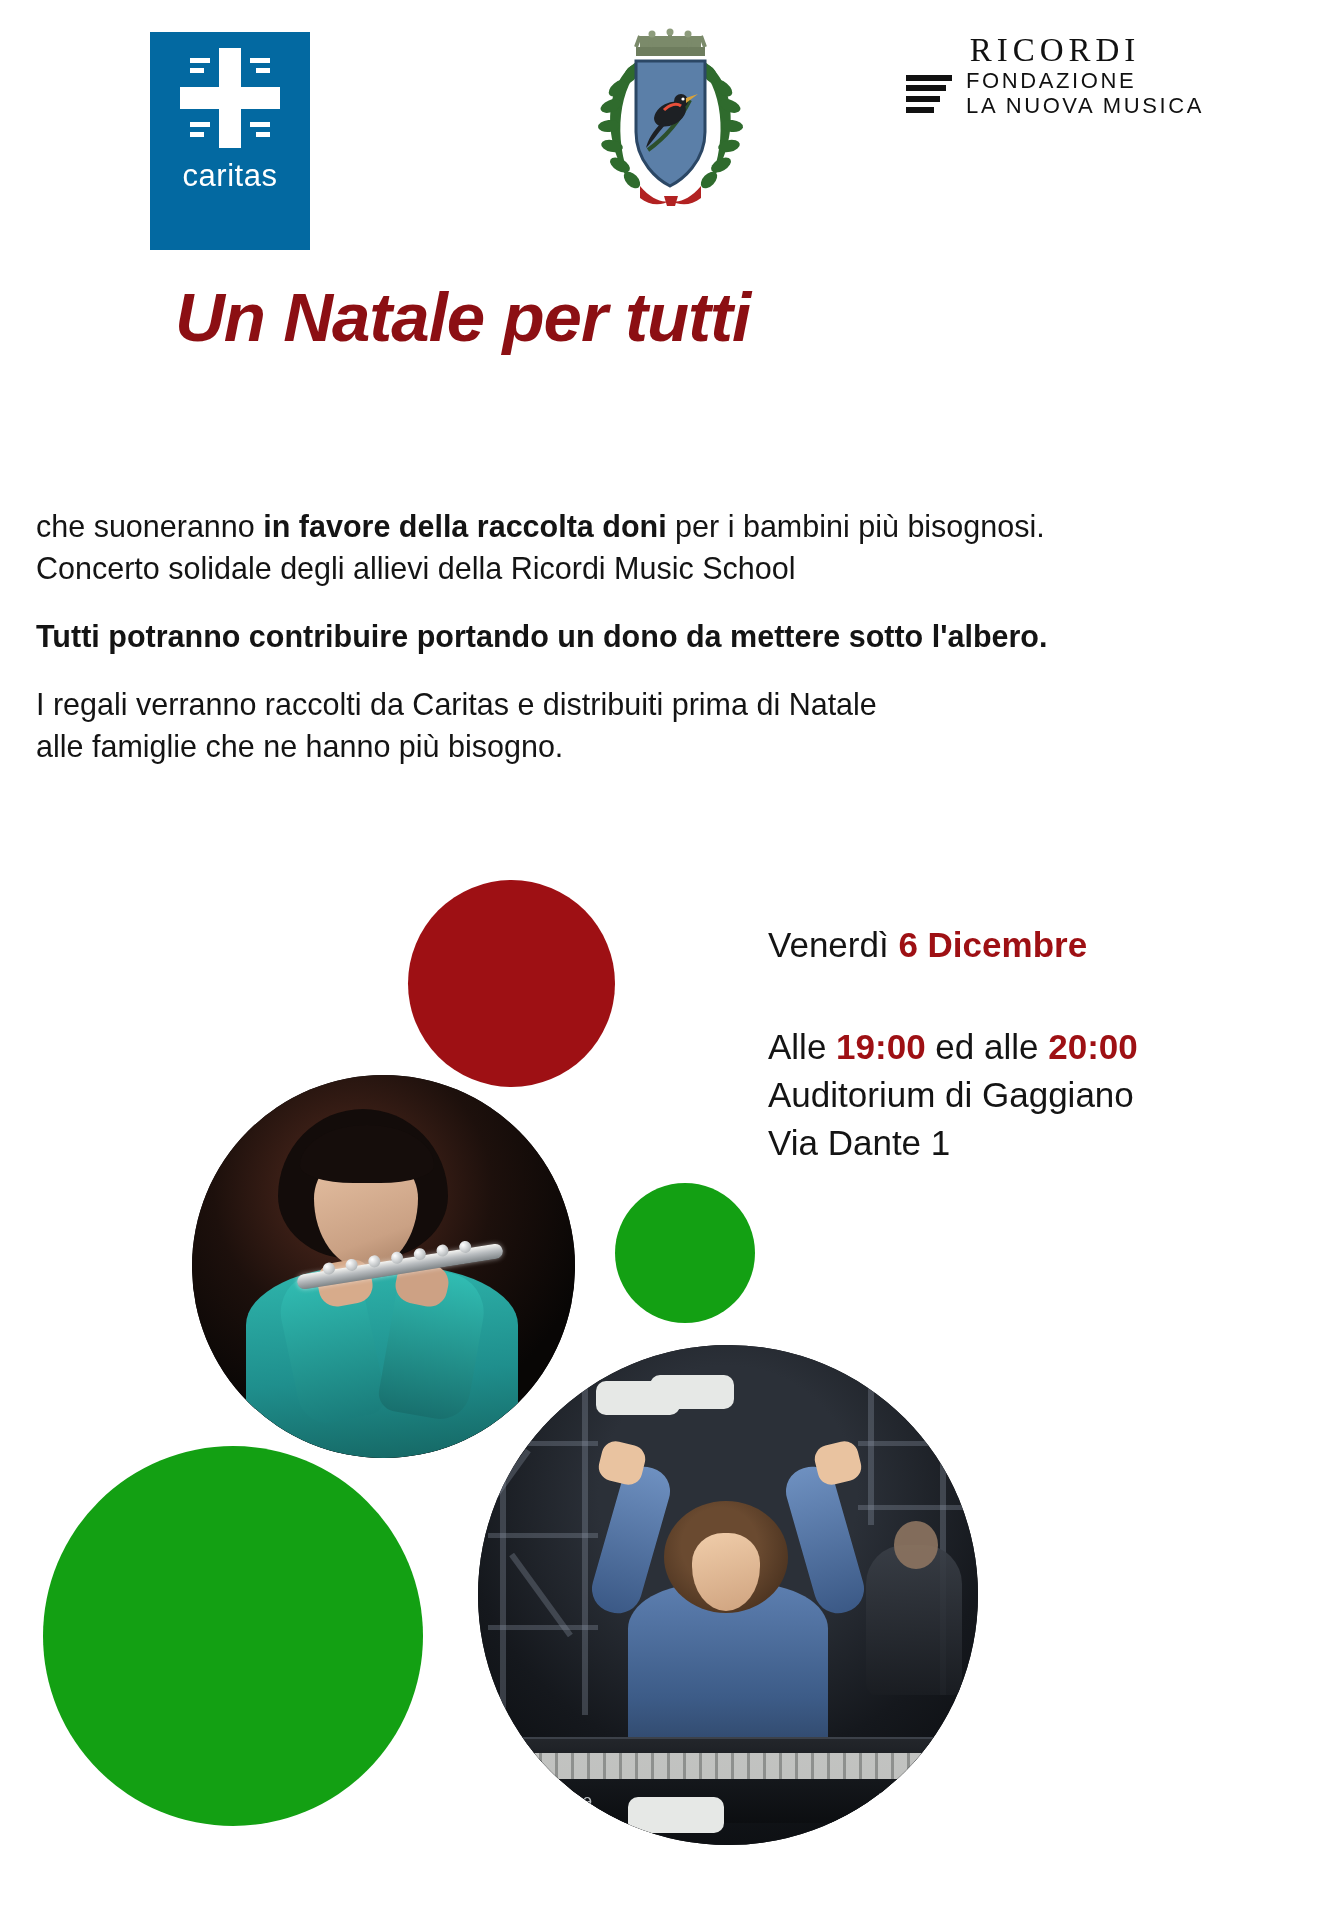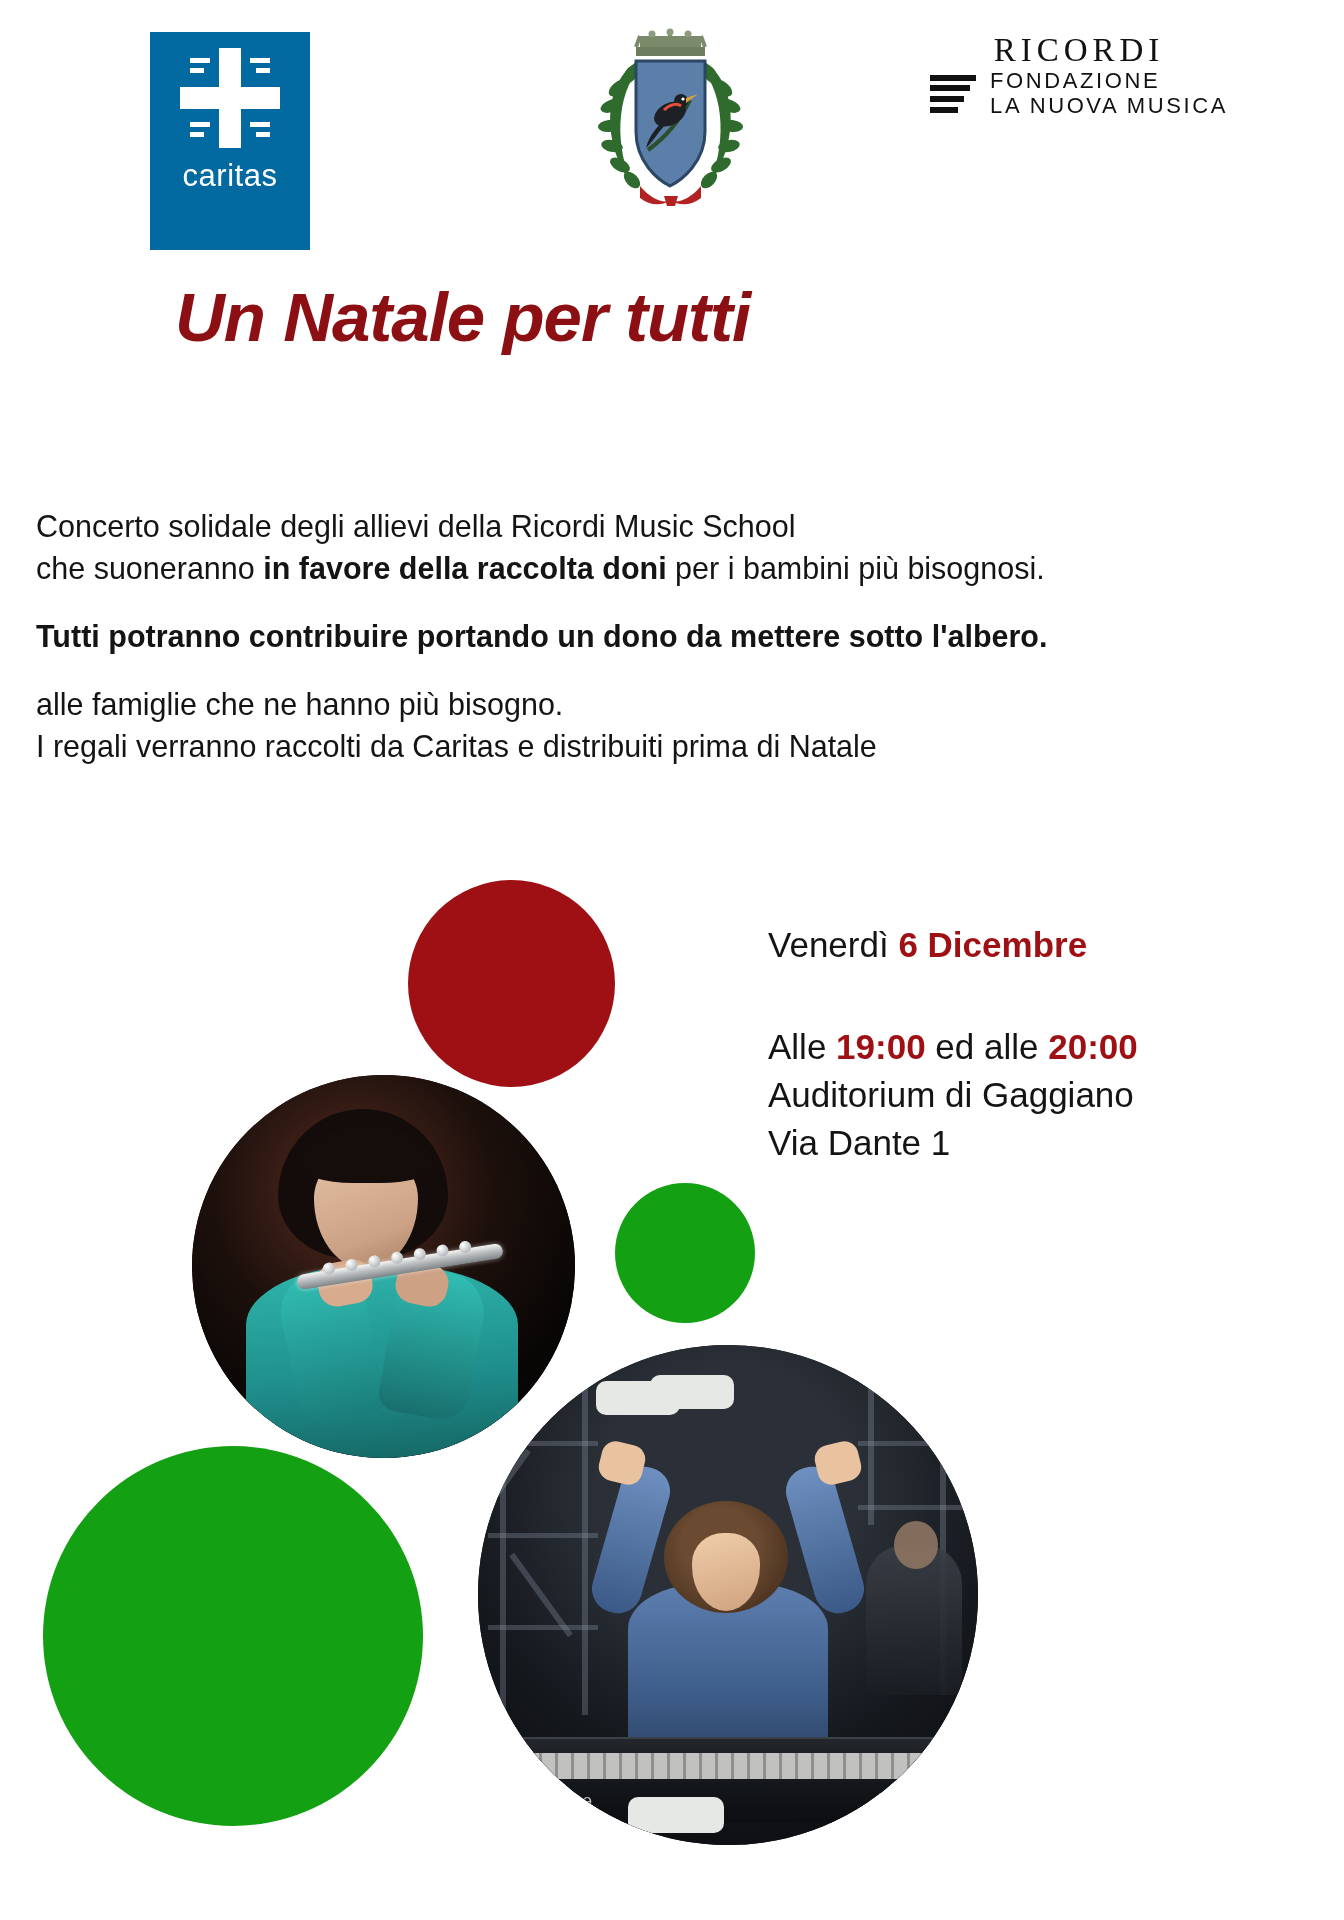--- a/index.html
+++ b/index.html
@@ -78,21 +78,21 @@
     left: 578px;
     top: 10px;
     width: 185px;
     height: 195px;
   }
   .crest svg { display:block; }
 
   
   .ricordi {
     position: absolute;
-    right: 100px;
+    right: 124px;
     top: 14px;
     width: 330px;
     text-align: center;
   }
   .ricordi-word {
     font-family: "Liberation Serif", serif;
     font-size: 33px;
     letter-spacing: 5px;
     color: #111111;
   }
@@ -439,29 +439,29 @@
         <div>FONDAZIONE</div>
         <div>LA NUOVA MUSICA</div>
       </div>
     </div>
   </div>
 </div>
 
 <div class="title">Un Natale per tutti</div>
 
 <div class="body-copy">
-  <p>Concerto solidale degli allievi della Ricordi Music School</p>
   <p>
     <span>che suoneranno </span><b>in favore della raccolta doni</b><span> per i bambini più bisognosi.</span>
   </p>
+  <p>Concerto solidale degli allievi della Ricordi Music School</p>
   <div class="para-gap"></div>
   <p><b>Tutti potranno contribuire portando un dono da mettere sotto l'albero.</b></p>
   <div class="para-gap"></div>
+  <p>I regali verranno raccolti da Caritas e distribuiti prima di Natale</p>
   <p>alle famiglie che ne hanno più bisogno.</p>
-  <p>I regali verranno raccolti da Caritas e distribuiti prima di Natale</p>
 </div>
 
 <div class="circle circle-red"></div>
 <div class="circle circle-green-sm"></div>
 <div class="circle circle-green-lg"></div>
 
 <div class="photo photo-flute">
   <div class="flute-bg"></div>
   <div class="flute-hair"></div>
   <div class="flute-face"></div>

